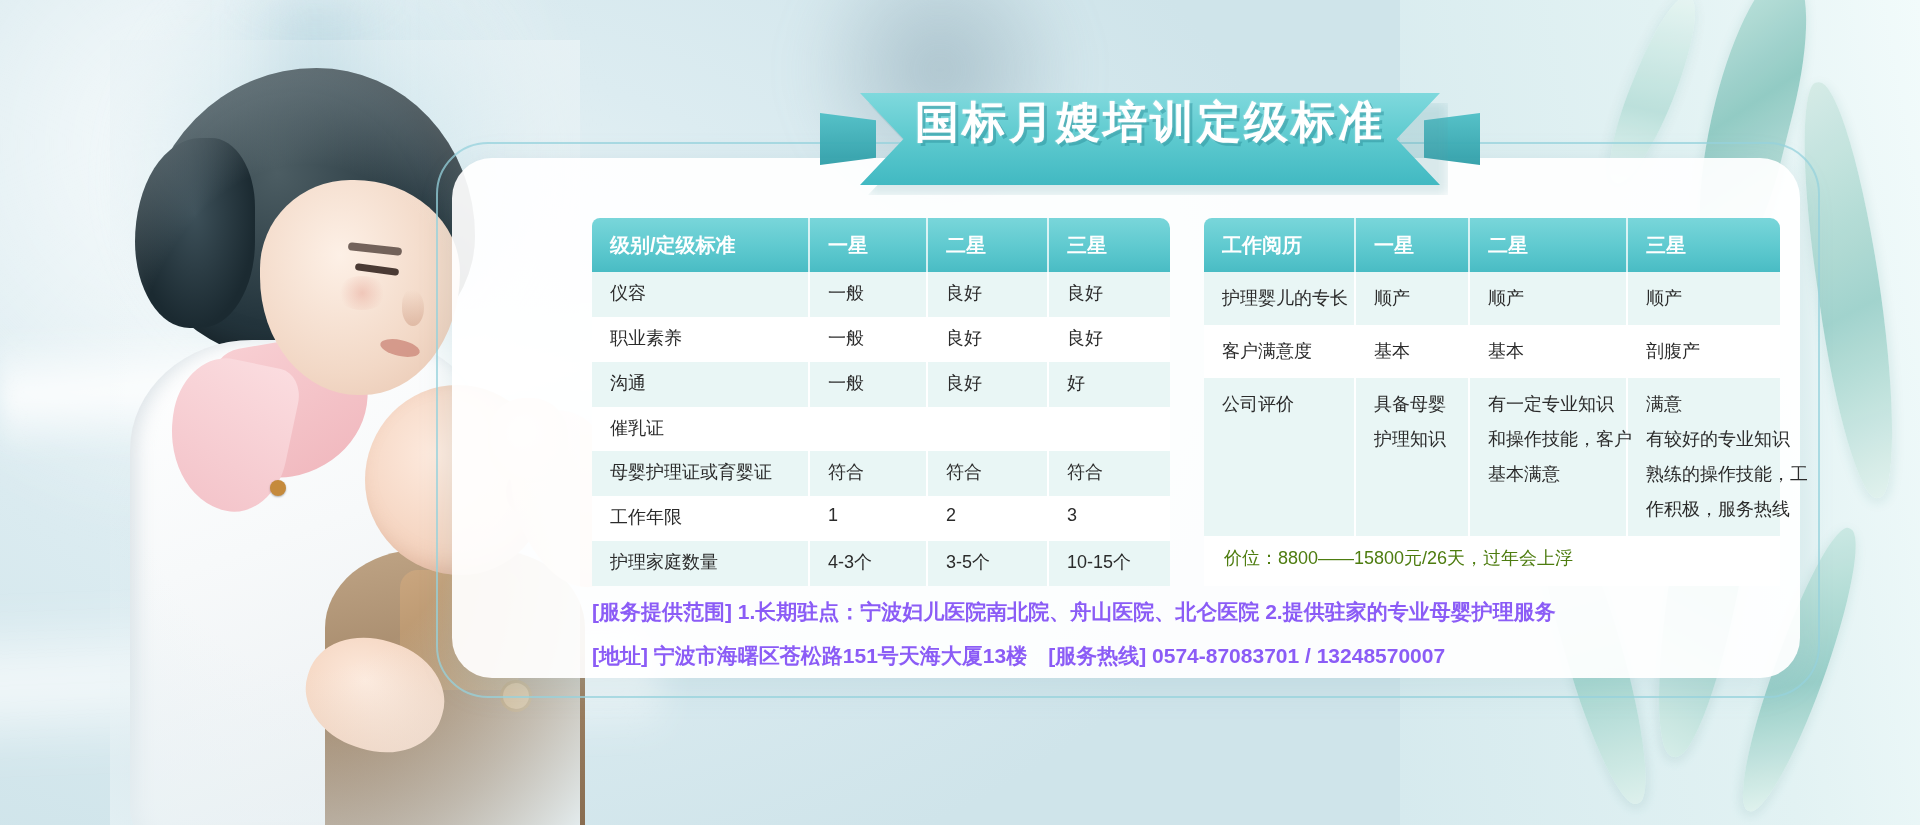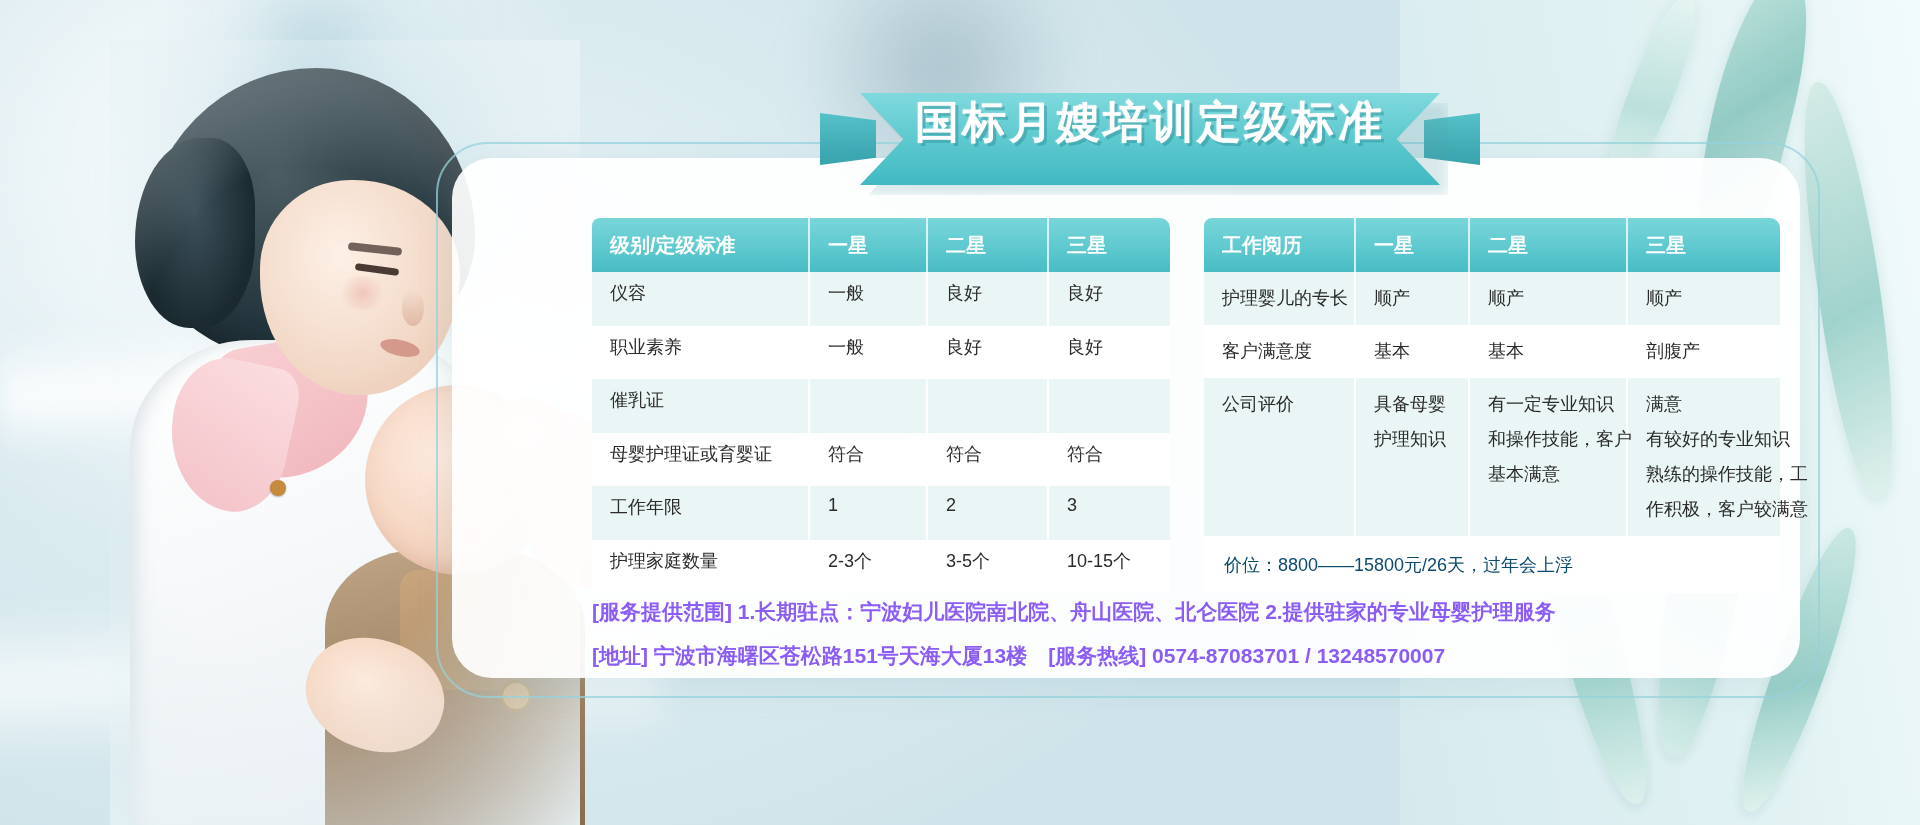--- a/index.html
+++ b/index.html
@@ -169,21 +169,21 @@
   .tbl-right col.c0{width:152px;}
   .tbl-right col.c1{width:114px;}
   .tbl-right col.c2{width:158px;}
   .tbl-right col.c3{width:152px;}
   .tbl-right td{line-height:35px;}
   .cellline{display:block;white-space:nowrap;}
 
   .right-wrap{position:relative;}
   .price-note{
     margin-top:0;background:#ffffff;
-    font-size:18px;color:#0c4a6e;padding:15px 0 16px 20px;
+    font-size:18px;color:#4d7c0f;padding:8px 0 16px 20px;
     border-top:2px solid #ffffff;}
 
   
   .footer{position:absolute;left:592px;top:598px;width:1200px;}
   .footer div{font-size:21px;color:#8b5cf6;margin-bottom:16px;white-space:nowrap;font-weight:bold;}
 </style>
 </head>
 <body>
 
 <div class="stage">
@@ -263,40 +263,46 @@
           <td>良好</td>
           <td>良好</td>
         </tr>
         <tr>
           <td>职业素养</td>
           <td>一般</td>
           <td>良好</td>
           <td>良好</td>
         </tr>
         <tr>
+          <td>沟通</td>
+          <td>一般</td>
+          <td>良好</td>
+          <td>好</td>
+        </tr>
+        <tr>
           <td>催乳证</td>
           <td>&nbsp;</td>
           <td>&nbsp;</td>
           <td>&nbsp;</td>
         </tr>
         <tr>
           <td>母婴护理证或育婴证</td>
           <td>符合</td>
           <td>符合</td>
           <td>符合</td>
         </tr>
         <tr>
           <td>工作年限</td>
           <td>1</td>
           <td>2</td>
           <td>3</td>
         </tr>
         <tr>
           <td>护理家庭数量</td>
-          <td>2-3个</td>
+          <td>4-3个</td>
           <td>3-5个</td>
           <td>10-15个</td>
         </tr>
       </tbody>
     </table>
 
     <div class="right-wrap">
       <table class="tbl tbl-right">
         <colgroup>
             <col class="c0">
@@ -345,21 +351,21 @@
             </td>
             <td>
               <span class="cellline">有一定专业知识</span>
               <span class="cellline">和操作技能，客户</span>
               <span class="cellline">基本满意</span>
             </td>
             <td>
               <span class="cellline">满意</span>
               <span class="cellline">有较好的专业知识</span>
               <span class="cellline">熟练的操作技能，工</span>
-              <span class="cellline">作积极，客户较满意</span>
+              <span class="cellline">作积极，服务热线</span>
             </td>
           </tr>
         </tbody>
       </table>
       <div class="price-note">价位：8800——15800元/26天，过年会上浮</div>
     </div>
 
   </div>
 
   <div class="footer">

